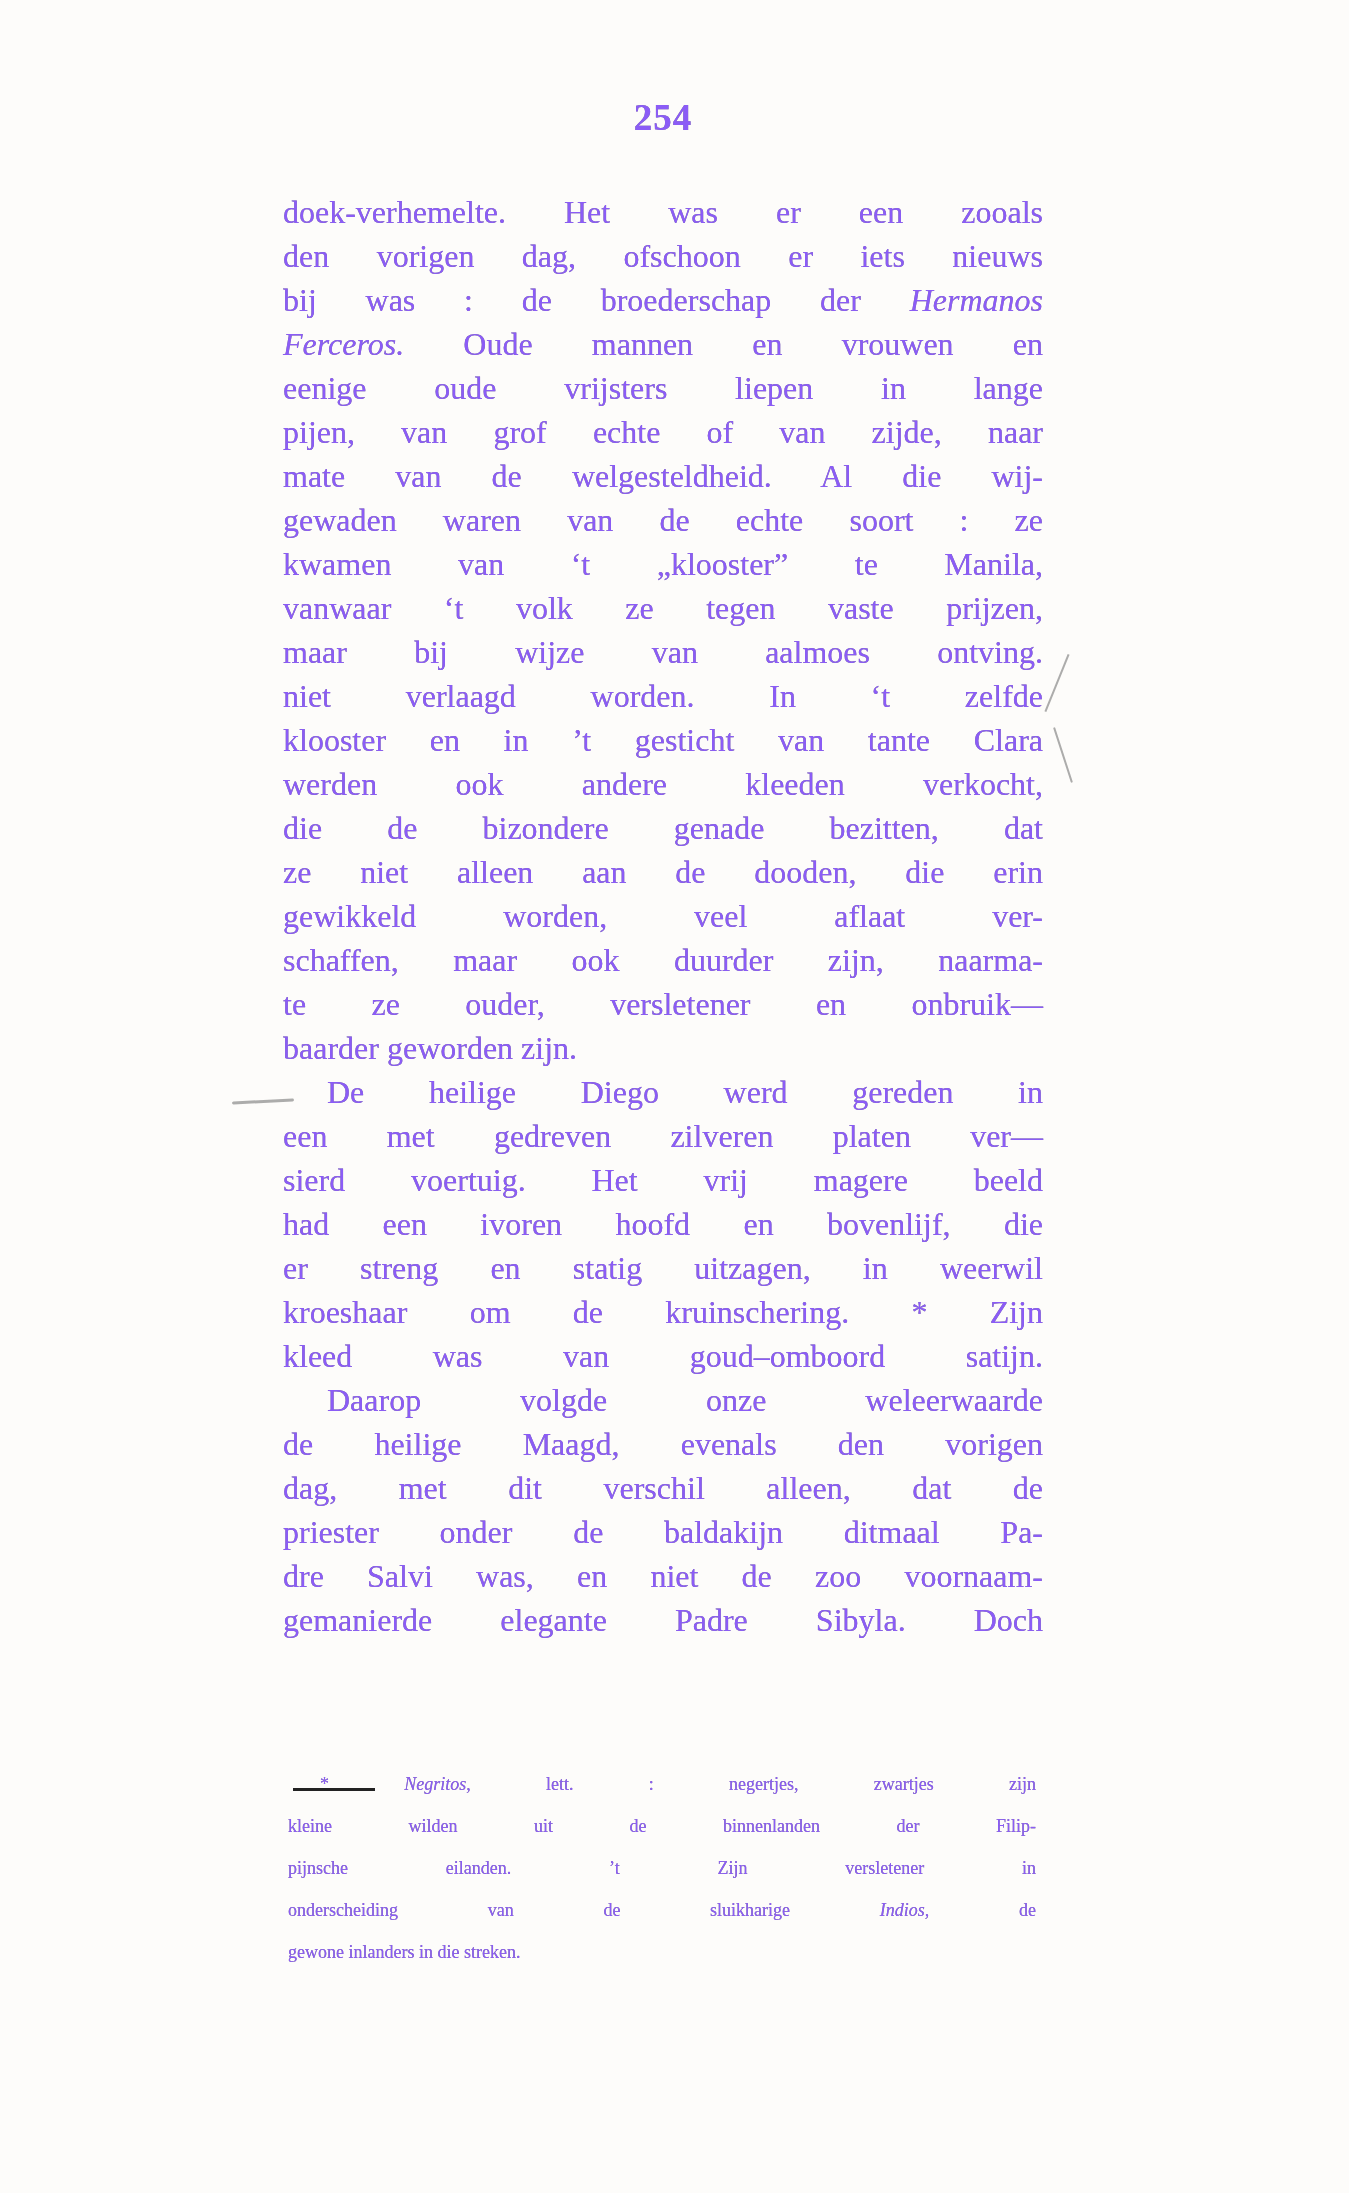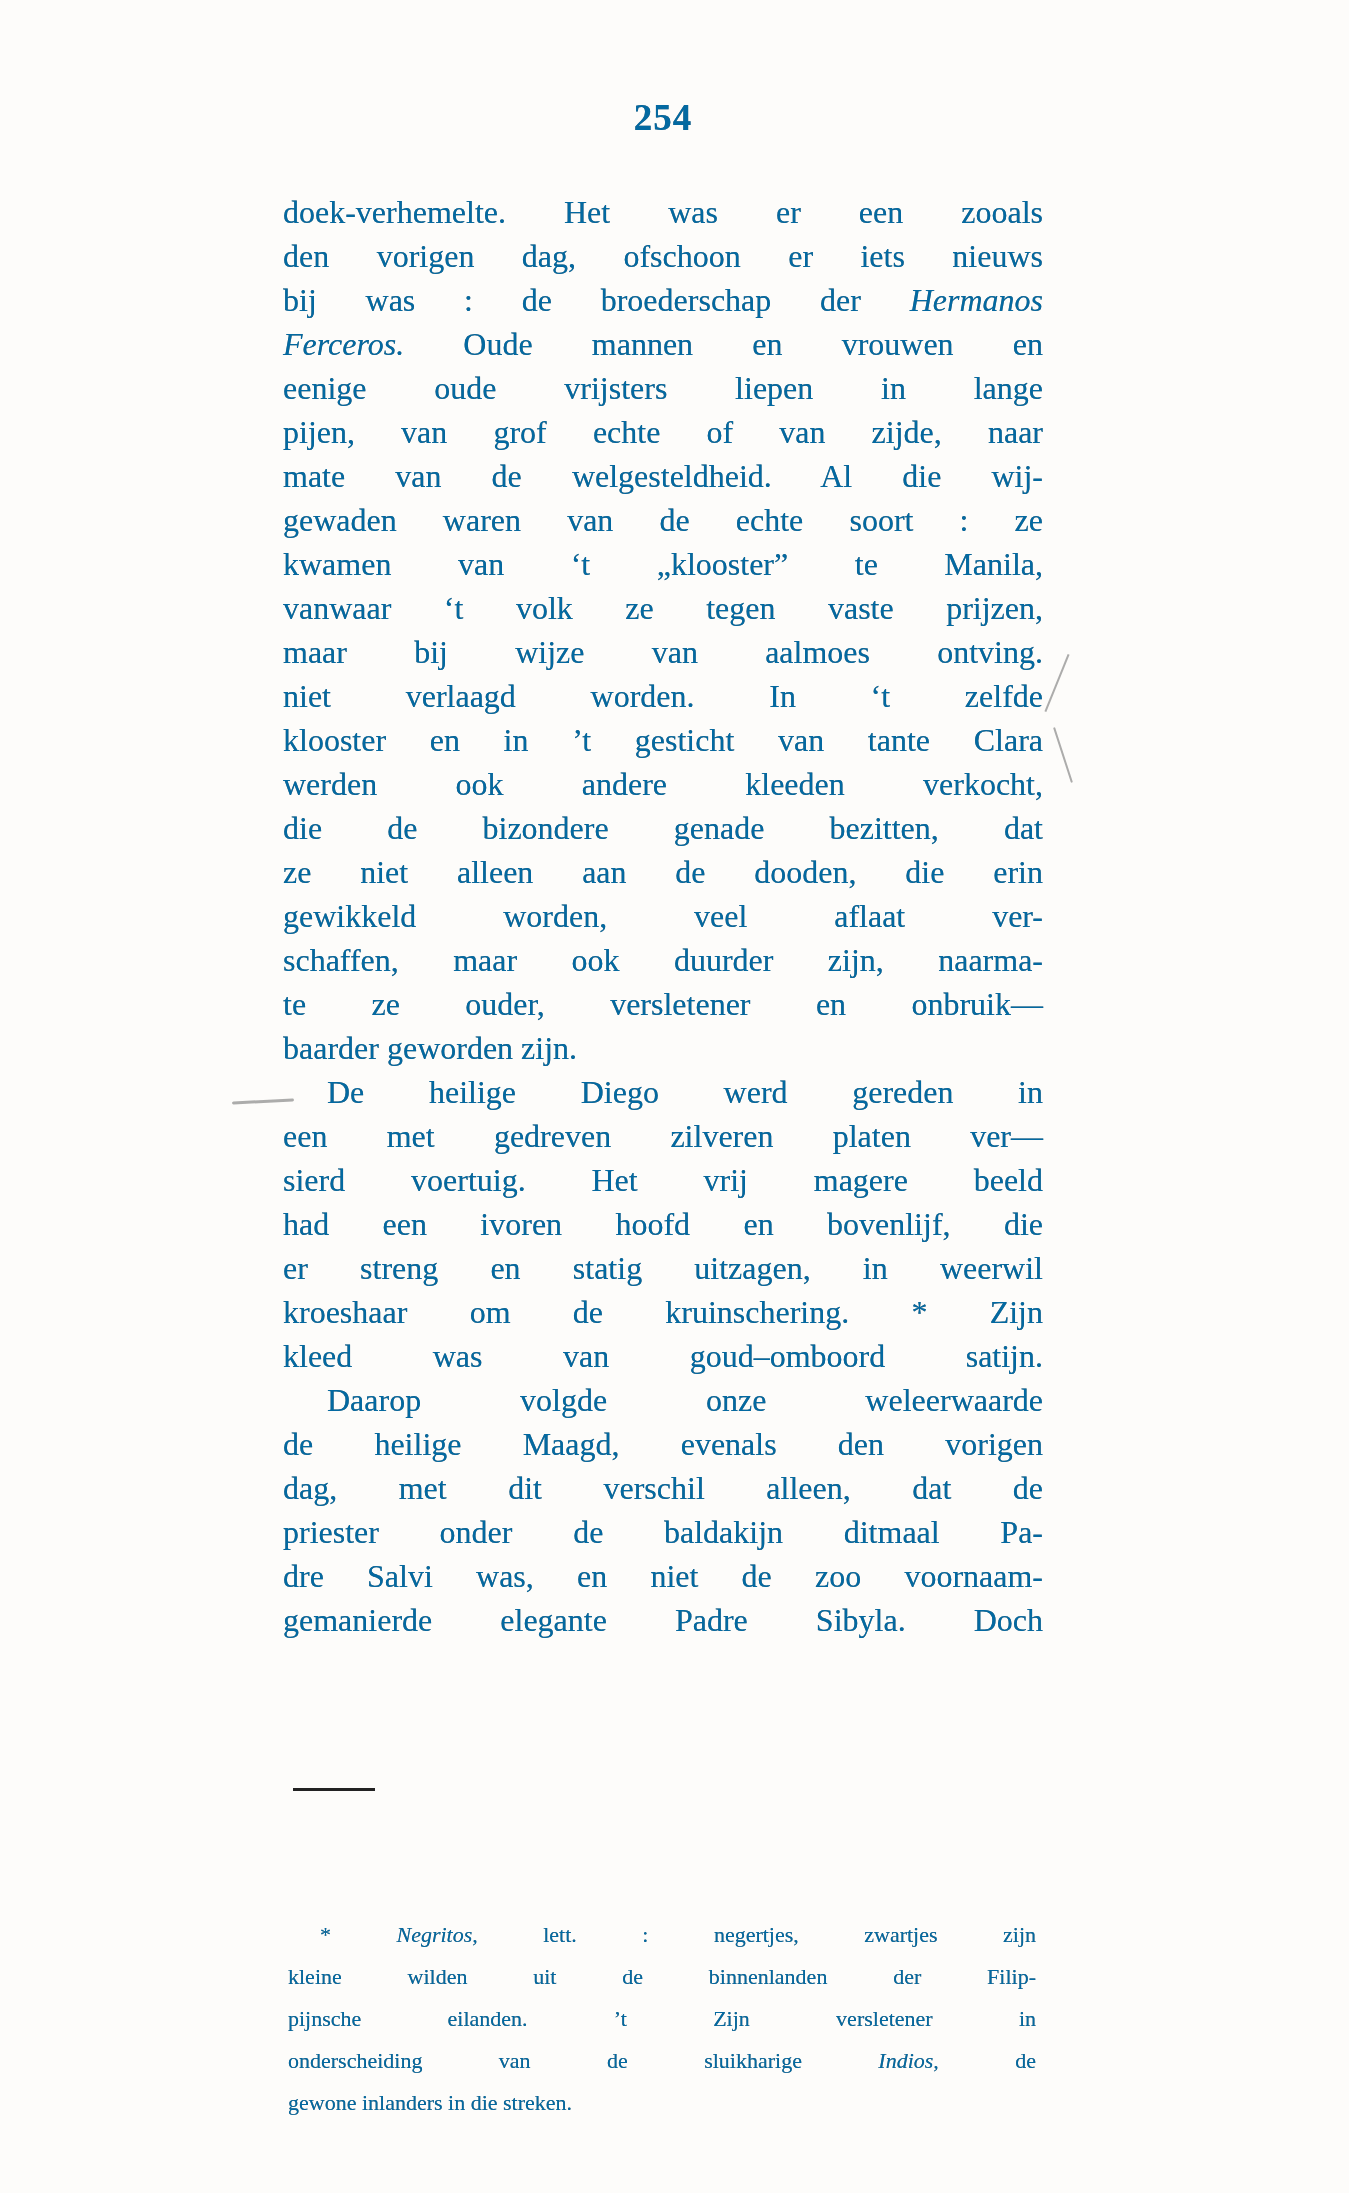--- a/index.html
+++ b/index.html
@@ -3,21 +3,21 @@
 <meta charset="utf-8">
 <style>
   html, body { margin: 0; padding: 0; background: #f5f4f0; }
   .page {
     position: relative;
     width: 1349px;
     height: 2193px;
     margin: 0 auto;
     background: #fdfcfa;
     font-family: "Liberation Serif", serif;
-    color: #0369a1;
+    color: #8b5cf6;
     overflow: hidden;
   }
   .page-number {
     position: absolute;
     top: 96px;
     left: 283px;
     width: 760px;
     text-align: center;
     font-size: 37px;
     font-weight: 700;
@@ -34,24 +34,24 @@
   .footnote-rule {
     position: absolute;
     top: 1788px;
     left: 293px;
     width: 82px;
     height: 0;
     border-top: 3px solid #222;
   }
   .footnote {
     position: absolute;
-    top: 1914px;
+    top: 1763px;
     left: 288px;
     width: 748px;
-    font-size: 22px;
+    font-size: 18px;
     line-height: 42px;
   }
   .line {
     text-align: justify;
     text-align-last: justify;
     text-justify: inter-word;
     white-space: normal;
   }
   .line.last { text-align-last: left; }
   .body-text .line.indent { padding-left: 44px; }

